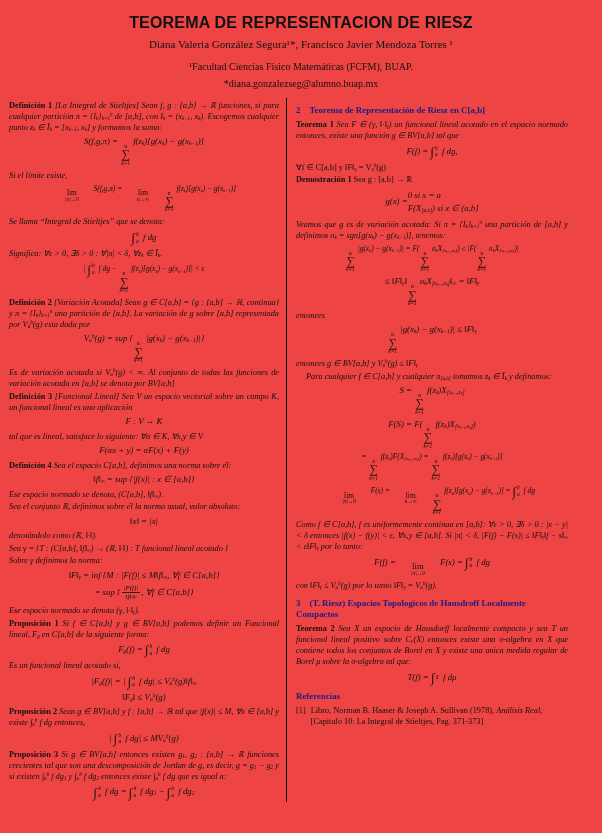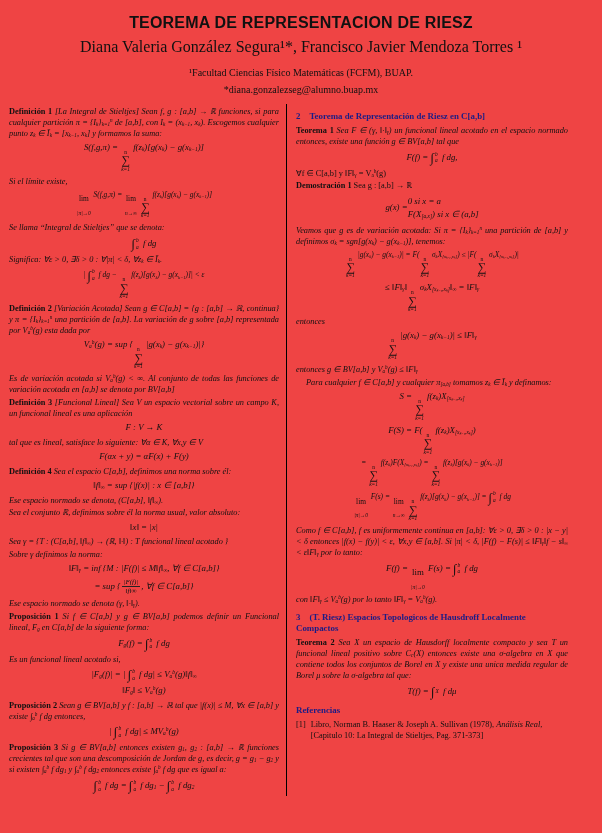--- a/index.html
+++ b/index.html
@@ -9,21 +9,21 @@
     position:relative; width:602px; height:833px; overflow:hidden;
     background:#ef4444; color:var(--ink);
     font-family:"Liberation Serif", serif;
   }
   
   .hdr{ text-align:center; padding-top:14px; }
   .title{
     font-family:"Liberation Sans", sans-serif;
     font-weight:bold; font-size:16px; letter-spacing:.2px;
   }
-  .authors{ font-size:16px; margin-top:6px; }
+  .authors{ font-size:11px; margin-top:6px; }
   .affil{ font-size:10px; margin-top:11px; }
   .email{ font-size:10px; margin-top:6px; }
   
   .cols{ display:flex; align-items:stretch; margin-top:9px; }
   .col{ width:286px; box-sizing:border-box; }
   .col-left{ padding:0 7px 0 9px; }
   .col-right{ border-left:1.5px solid #000; padding:0 4px 0 9px; }
   
   .sec-h{
     color:var(--heading); font-weight:bold; font-size:8.9px;
@@ -48,21 +48,21 @@
   .bigop{ display:inline-flex; flex-direction:column; align-items:center;
           vertical-align:-0.45em; line-height:1; margin:0 1px; font-style:normal;}
   .bigop .bt{ font-size:5.4px; }
   .bigop .bo{ font-size:12px; line-height:.95; }
   .bigop .bb{ font-size:5.4px; font-style:italic; }
   .intw{ display:inline-flex; align-items:center; vertical-align:-0.25em; line-height:1; }
   .intw .io{ font-size:13px; font-style:normal; }
   .intw .il{ display:inline-flex; flex-direction:column; font-size:5.4px;
              line-height:1.25; margin:0 2px 0 1px; font-style:italic; }
   .limw{ display:inline-flex; flex-direction:column; align-items:center;
-         vertical-align:-0.55em; line-height:1; margin:0 1px;gap:8px; }
+         vertical-align:-0.55em; line-height:1; margin:0 13px; }
   .limw .lo{ font-style:normal; }
   .limw .lb{ font-size:5.4px; }
   .frac{ display:inline-flex; flex-direction:column; align-items:center;
          vertical-align:middle; line-height:1.15; font-size:80%; margin:0 1px; }
   .frac .fn{ border-bottom:.6px solid #222; padding:0 2px; }
   .cases-row{ display:flex; justify-content:center; align-items:center; gap:0; }
   .cases{ display:inline-flex; flex-direction:column; align-items:flex-start;
           text-align:right; line-height:1.5; }
 </style>
 </head>
@@ -124,20 +124,21 @@
         <p class="para"><span class="itx">Es de variación acotada si V<sub>a</sub><sup>b</sup>(g) &lt; ∞. Al conjunto de todas las funciones de variación acotada en [a,b] se denota por BV[a,b]</span></p>
         <p class="para"><b class="lead">Definición 3</b> <span class="itx">[Funcional Lineal] Sea V un espacio vectorial sobre un campo K, un funcional lineal es una aplicación</span></p>
         <div class="formula">F : V → K</div>
         <p class="para"><span class="itx">tal que es lineal, satisface lo siguiente: ∀α ∈ K, ∀x,y ∈ V</span></p>
         <div class="formula">F(αx + y) = αF(x) + F(y)</div>
         <p class="para"><b class="lead">Definición 4</b> <span class="itx">Sea el espacio C[a,b], definimos una norma sobre él:</span></p>
         <div class="formula">‖f‖<sub>∞</sub> = sup {|f(x)| : x ∈ [a,b]}</div>
         <p class="para"><span class="itx">Ese espacio normado se denota, (C[a,b], ‖f‖<sub>∞</sub>).</span></p>
         <p class="para"><span class="itx">Sea el conjunto ℝ, definimos sobre él la norma usual, valor absoluto:</span></p>
         <div class="formula">‖x‖ = |x|</div>
+        <p class="para"><span class="itx">denotándolo como (ℝ, ‖·‖).</span></p>
         <p class="para"><span class="itx">Sea γ = {T : (C[a,b], ‖f‖<sub>∞</sub>) → (ℝ, ‖·‖) : T funcional lineal acotado }</span></p>
         <p class="para"><span class="itx">Sobre γ definimos la norma:</span></p>
         <div class="formula">‖F‖<sub>γ</sub> = inf {M : |F(f)| ≤ M‖f‖<sub>∞</sub>, ∀f ∈ C[a,b]}</div>
         <div class="formula">= sup {<span class="frac">
             <span class="fn">|F(f)|</span>
             <span class="fd">‖f‖∞</span>
           </span>, ∀f ∈ C[a,b]}</div>
         <p class="para"><span class="itx">Ese espacio normado se denota (γ, ‖·‖<sub>γ</sub>).</span></p>
         <p class="para"><b class="lead">Proposición 1</b> <span class="itx">Si f ∈ C[a,b] y g ∈ BV[a,b] podemos definir un Funcional lineal, F<sub>g</sub> en C[a,b] de la siguiente forma:</span></p>
         <div class="formula">F<sub>g</sub>(f) = <span class="intw">

